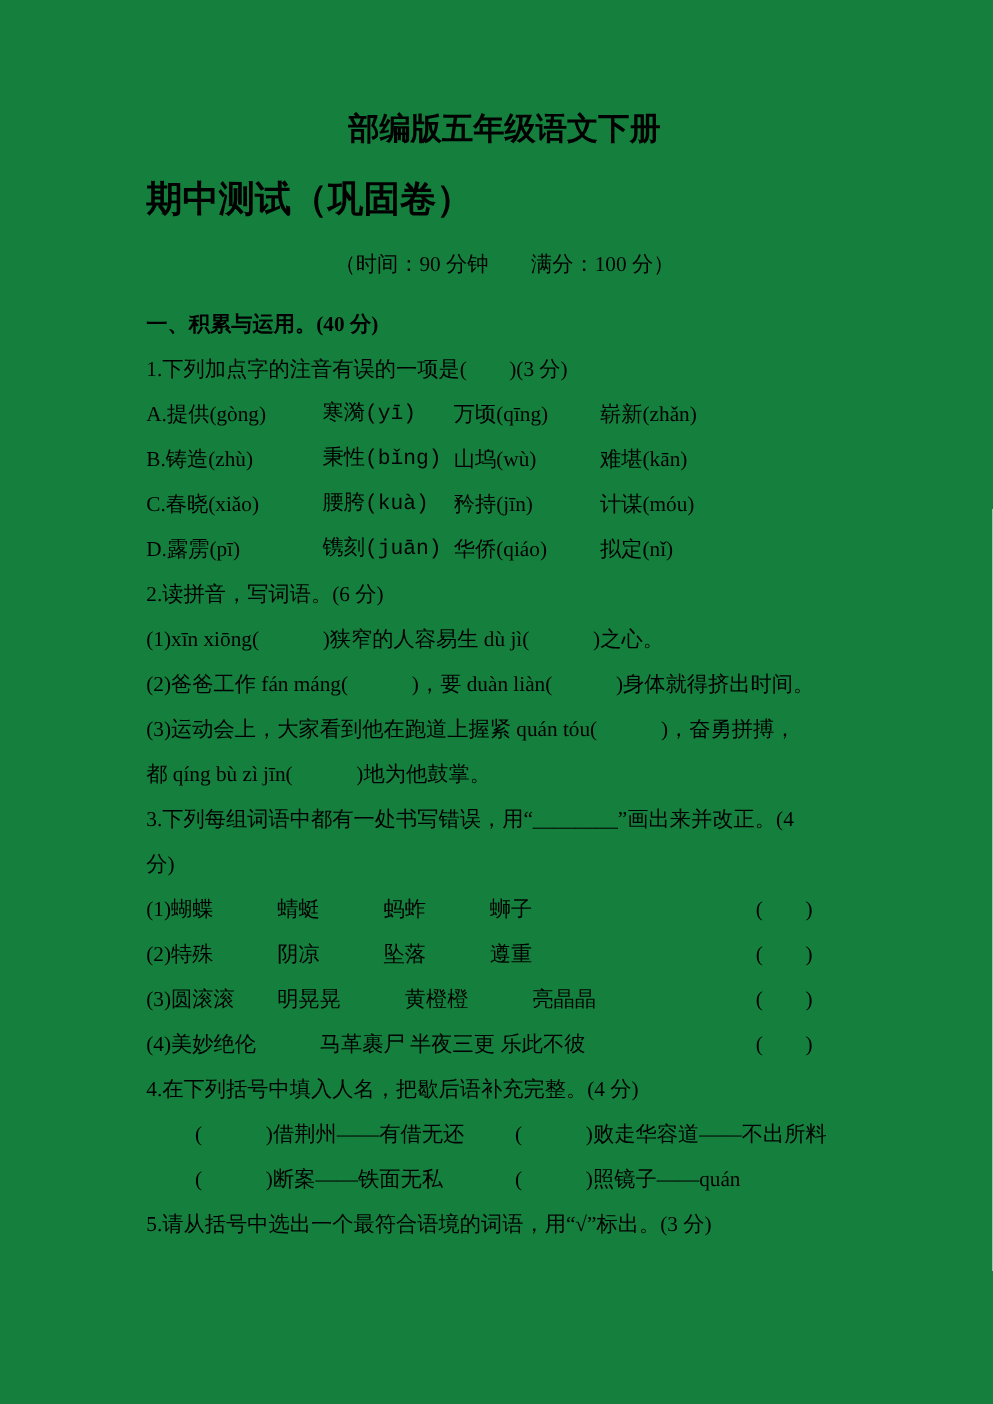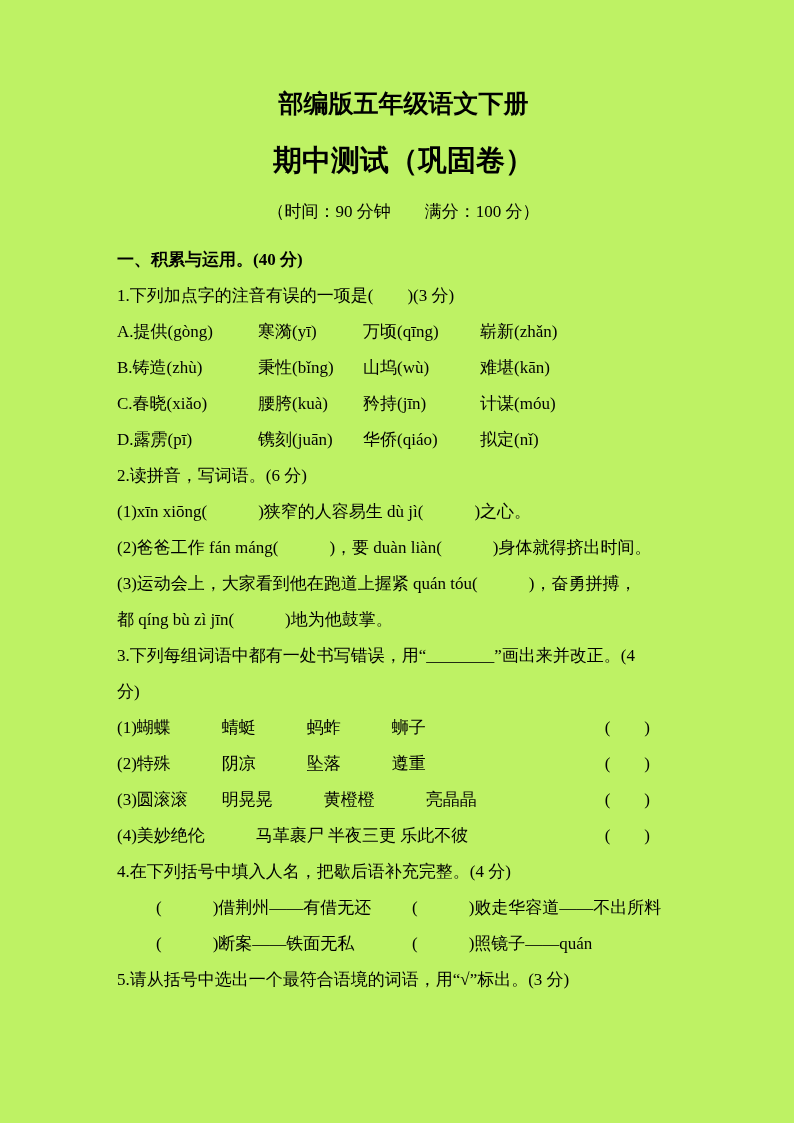--- a/index.html
+++ b/index.html
@@ -1,36 +1,36 @@
 <!DOCTYPE html>
 <html><head>
 <meta charset="utf-8">
 <style>
   html, body { margin: 0; padding: 0; background: #ffffff; }
   .page {
     position: relative;
     width: 794px;
     height: 1123px;
-    background: #bef264;
+    background: #15803d;
     color: #000000;
     font-family: "Liberation Serif", "DejaVu Serif", serif;
     box-sizing: border-box;
     padding: 84px 104px 0 117px;
     overflow: hidden;
   }
   .series-title {
     text-align: center;
     font-weight: bold;
     font-size: 25px;
     height: 40px;
     line-height: 40px;
     white-space: pre-wrap;
   }
   .exam-title {
-    text-align: center;
+    text-align: left;
     font-weight: bold;
     font-size: 29px;
     height: 52px;
     line-height: 52px;
     margin-top: 10px;
     white-space: pre-wrap;
   }
   .exam-meta {
     text-align: center;
     font-size: 17px;
@@ -42,21 +42,21 @@
   .body-block { margin-top: 10px; }
   .line {
     font-size: 17px;
     height: 36px;
     line-height: 36px;
     white-space: pre-wrap;
   }
   .bold { font-weight: bold; font-family: Liberation Serif, serif; }
   .optrow { display: flex; }
   .optrow .c1 { width: 141px; }
-  .optrow .c2 { width: 105px; }
+  .optrow .c2 { width: 105px; font-family: Liberation Mono, monospace; }
   .optrow .c3 { width: 117px; }
   .optrow .c4 { flex: 1; }
   .wordrow { display: flex; justify-content: space-between; }
   .wordrow .answer-blank { margin-right: 40px; }
   .pairrow { display: flex; }
   .pairrow .pleft { width: 256px; margin-left: 39px; }
   .pairrow .pright { flex: 1; }
 </style>
 </head>
 <body>

